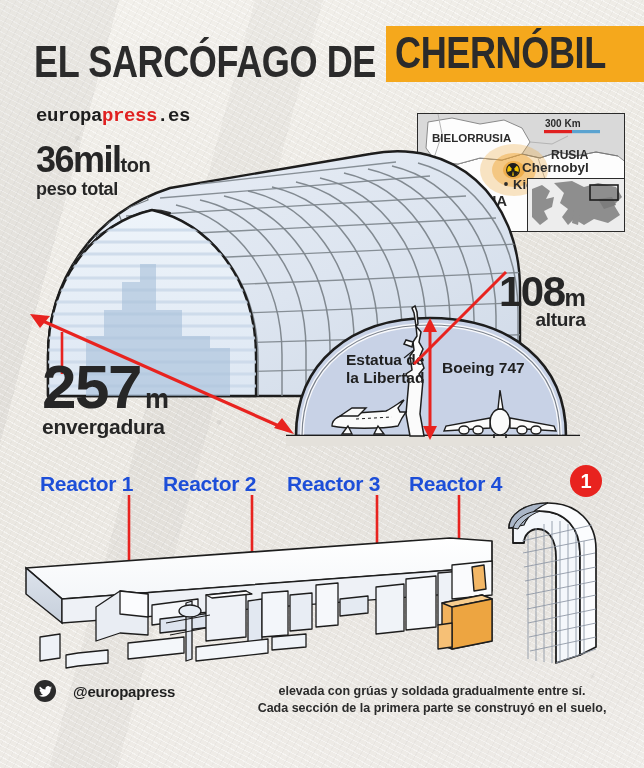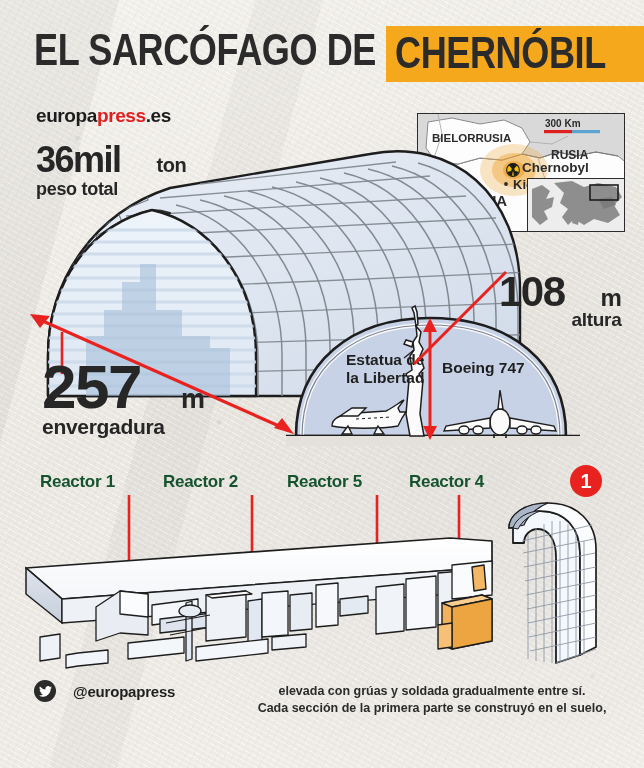--- a/index.html
+++ b/index.html
@@ -30,21 +30,21 @@
     content:"";position:absolute;inset:0;
     background:
       linear-gradient(105deg, rgba(0,0,0,.05) 0 14%, transparent 14% 30%, rgba(0,0,0,.035) 30% 38%, transparent 38%),
       radial-gradient(ellipse at 78% 62%, rgba(0,0,0,.05), transparent 58%);
     opacity:.8;
   }
 
   
   #header{position:absolute;left:0;top:0;width:644px;height:100px;}
   #title-row{
-    position:absolute;left:34px;top:28px;
+    position:absolute;left:34px;top:40px;
     display:flex;align-items:center;gap:0;
     white-space:nowrap;
   }
   #title-main{
     font-family:"Liberation Sans", sans-serif;
     font-weight:700;font-size:44px;letter-spacing:-0.5px;
     transform:scaleX(.82);transform-origin:left center;
     color:#2b2b2b;line-height:1;
   }
   #title-hl-wrap{
@@ -52,42 +52,42 @@
     background:#f5a81c;
     padding:5px 9px 7px 9px;
   }
   #title-hl{
     font-family:"Liberation Sans", sans-serif;
     font-weight:700;font-size:44px;letter-spacing:-0.5px;
     transform:scaleX(.82);transform-origin:left center;
     display:block;color:#2b2b2b;line-height:1;
   }
   #brand-row{position:absolute;left:36px;top:105px;display:flex;align-items:baseline;gap:14px;}
-  #brand{font-size:19px;font-weight:700;letter-spacing:-.4px;}
+  #brand{font-size:19px;font-weight:700;letter-spacing:-.4px;font-family:Liberation Mono, monospace;}
   #brand .b-a{color:#1c1c1c;}
   #brand .b-b{color:#e02020;}
   #brand .b-c{color:#1c1c1c;}
   #source{font-size:13px;color:#3a3a3a;}
 
   
   #map-inset{
     position:absolute;left:417px;top:113px;width:206px;height:117px;
     border:1.5px solid #2b2b2b;background:#d7d7d7;overflow:hidden;
   }
   #map-inset svg{display:block;}
   .map-label{font-family:"Liberation Sans",sans-serif;font-weight:700;fill:#2b2b2b;}
   #euro-inset{
     position:absolute;right:-1px;bottom:-1px;width:96px;height:52px;
     border:1.5px solid #2b2b2b;background:#ededed;overflow:hidden;
   }
 
   
   .stat{position:absolute;}
   .stat .num{font-weight:700;line-height:.95;color:#262626;letter-spacing:-1.5px;}
-  .stat .unit{font-weight:700;letter-spacing:-.5px;color:#262626;padding-left:36px;}
+  .stat .unit{font-weight:700;letter-spacing:-.5px;color:#262626;}
   .stat .sub{font-weight:700;color:#262626;letter-spacing:-.3px;}
 
   #stat-weight{left:36px;top:143px;}
   #stat-weight .num{font-size:36px;display:inline;}
   #stat-weight .unit{font-size:20px;display:inline;}
   #stat-weight .sub{font-size:18px;margin-top:2px;}
 
   #stat-span{left:42px;top:358px;}
   #stat-span .num{font-size:62px;display:inline;}
   #stat-span .unit{font-size:27px;display:inline;margin-left:4px;}
@@ -98,21 +98,21 @@
   #stat-height .unit{font-size:24px;display:inline;}
   #stat-height .sub{font-size:19px;text-align:right;margin-top:-3px;}
 
   
   #dome-art{position:absolute;left:0;top:150px;width:644px;height:305px;}
   #dome-art svg{display:block;}
 
   
   #reactor-labels{position:absolute;left:0;top:472px;width:644px;height:26px;}
   .reactor-label{
-    position:absolute;font-size:17px;font-weight:700;color:#14532d;
+    position:absolute;font-size:21px;font-weight:700;color:#1d4ed8;
     letter-spacing:-.3px;white-space:nowrap;
   }
   #badge-1{
     position:absolute;left:570px;top:465px;width:32px;height:32px;border-radius:50%;
     background:#e8231f;color:#fff;font-size:20px;font-weight:700;
     display:flex;align-items:center;justify-content:center;line-height:1;
   }
   #reactor-art{position:absolute;left:0;top:495px;width:644px;height:190px;}
   #reactor-art svg{display:block;}
 
@@ -366,21 +366,21 @@
 </div>
 
 <div class="stat" id="stat-height">
   <div><span class="num">108</span><span class="unit">m</span></div>
   <div class="sub">altura</div>
 </div>
 
 <div id="reactor-labels">
   <span class="reactor-label" style="left:40px;">Reactor 1</span>
   <span class="reactor-label" style="left:163px;">Reactor 2</span>
-  <span class="reactor-label" style="left:287px;">Reactor 5</span>
+  <span class="reactor-label" style="left:287px;">Reactor 3</span>
   <span class="reactor-label" style="left:409px;">Reactor 4</span>
 </div>
 <div id="badge-1">1</div>
 
 <div id="reactor-art">
 <svg width="644" height="190" viewBox="0 0 644 190">
   <defs>
     <linearGradient id="gTop" x1="0" y1="0" x2="0" y2="1">
       <stop offset="0" stop-color="#ffffff"></stop>
           <stop offset="1" stop-color="#f4f6f9"></stop>

